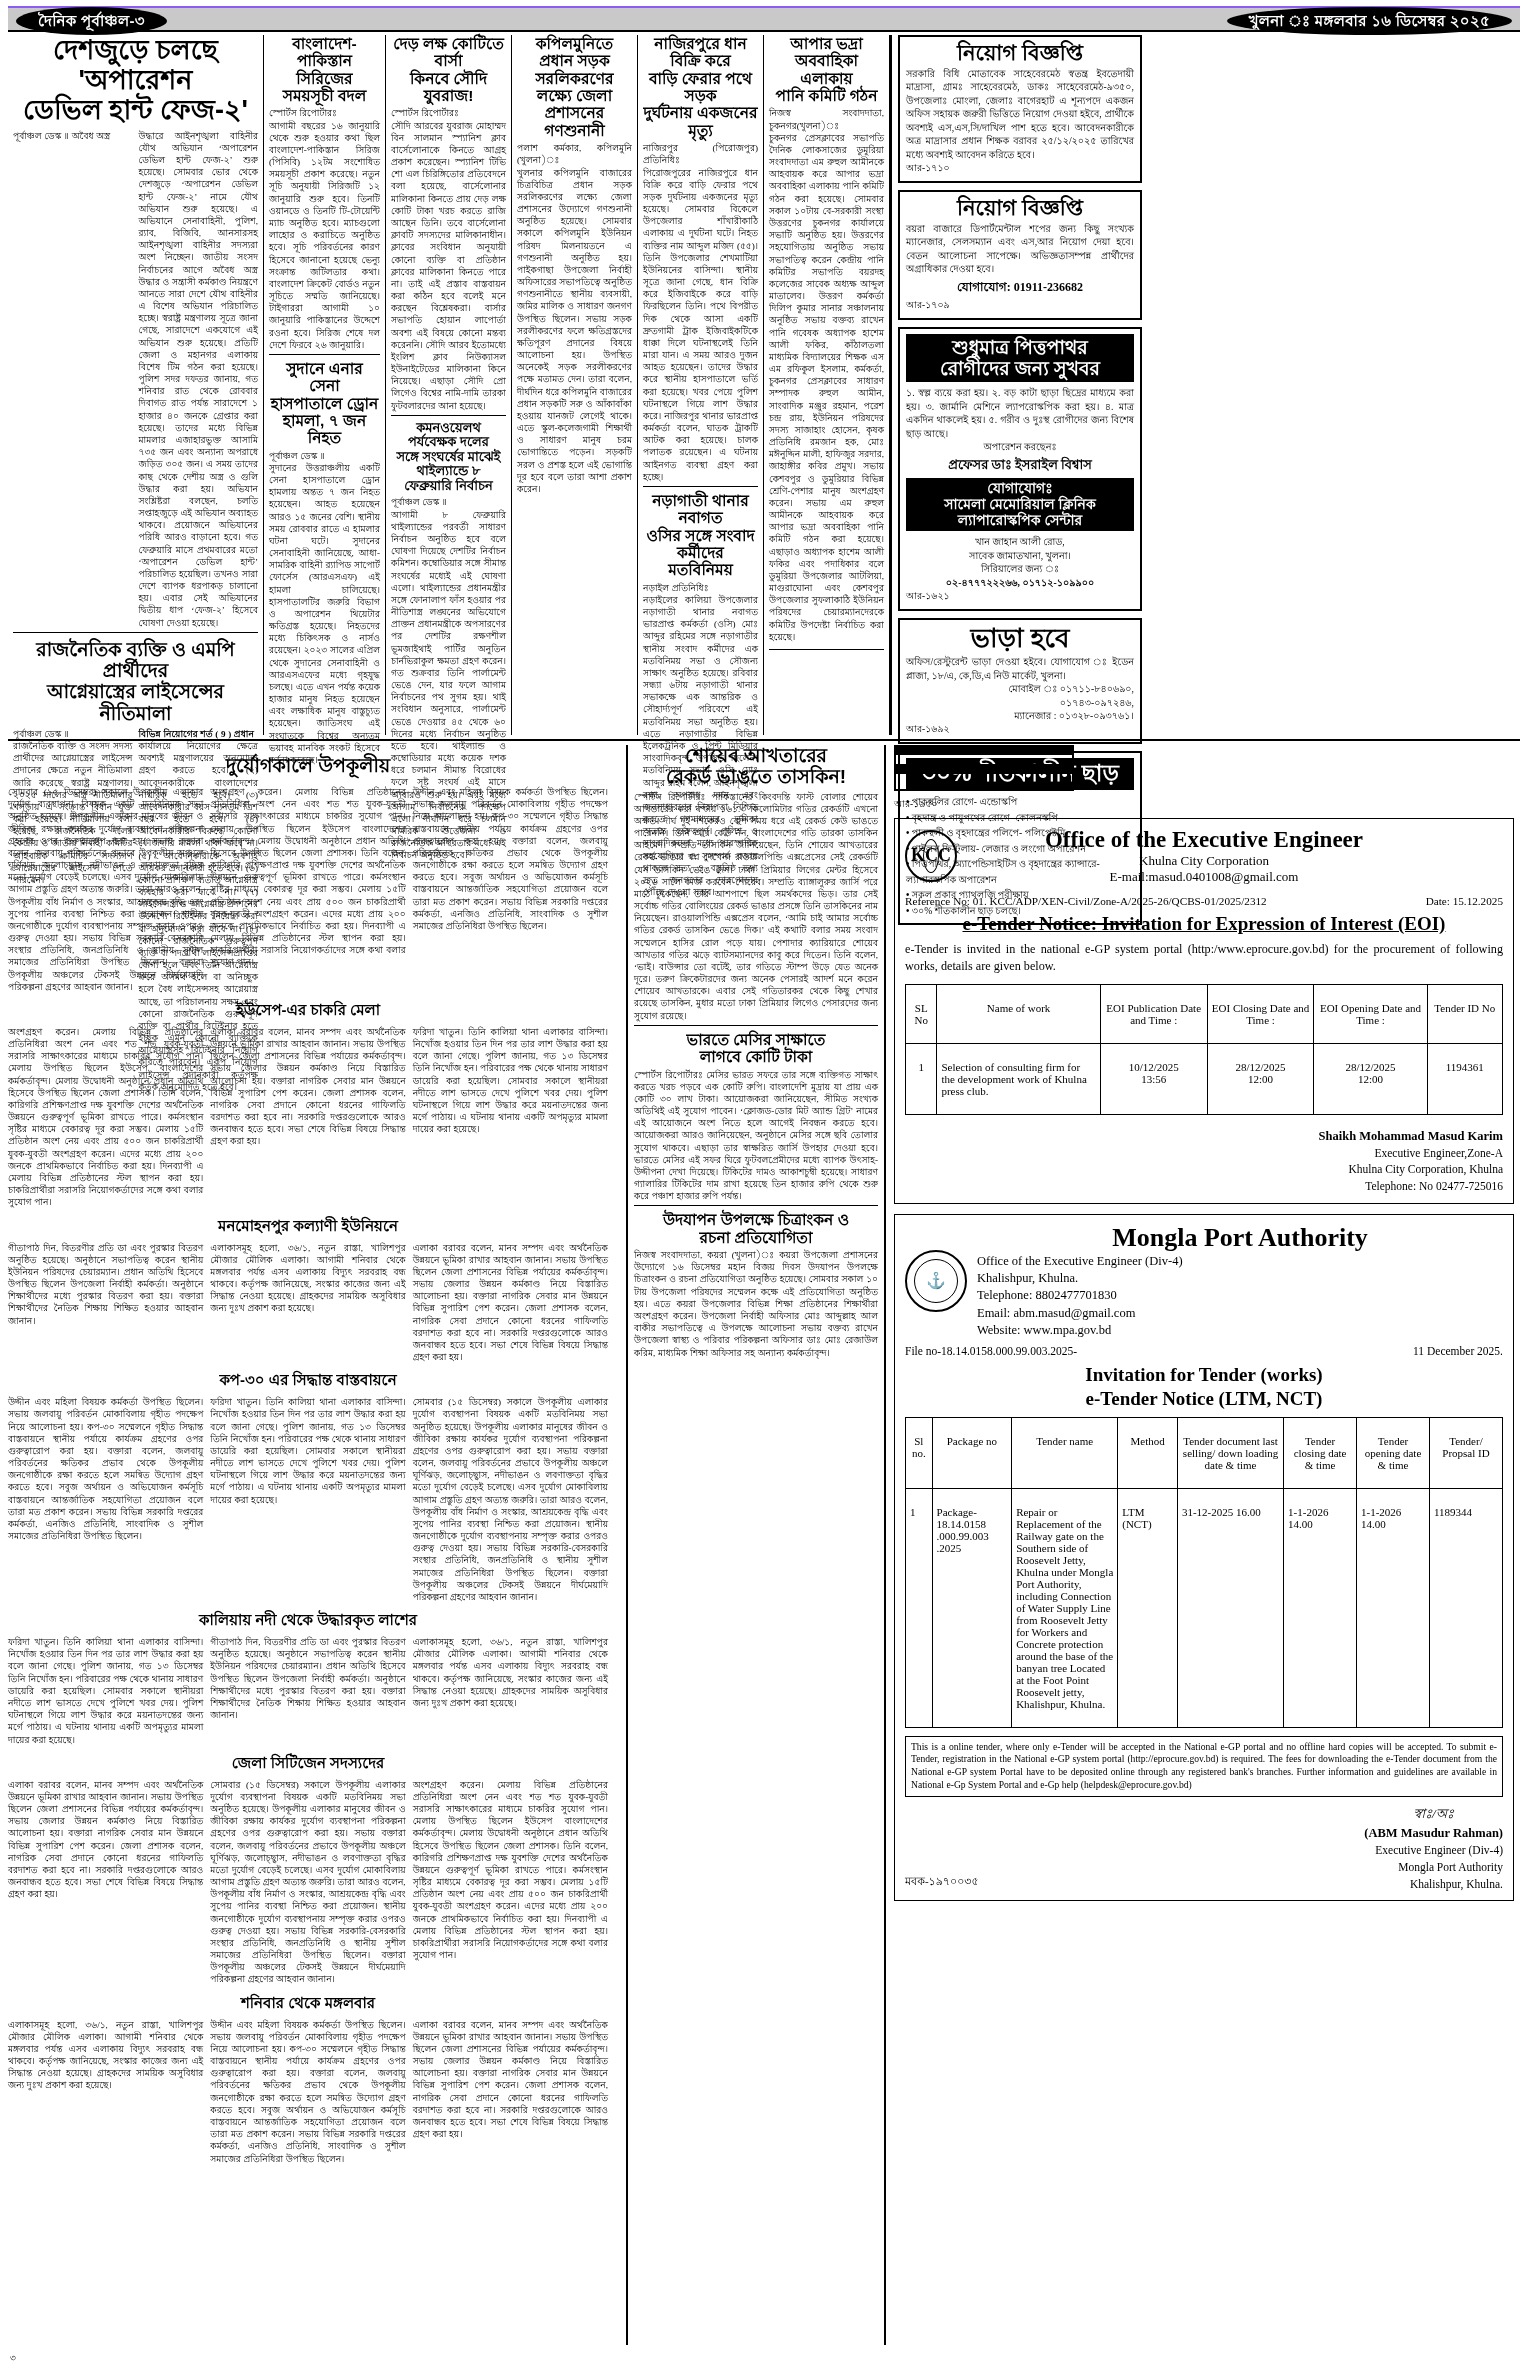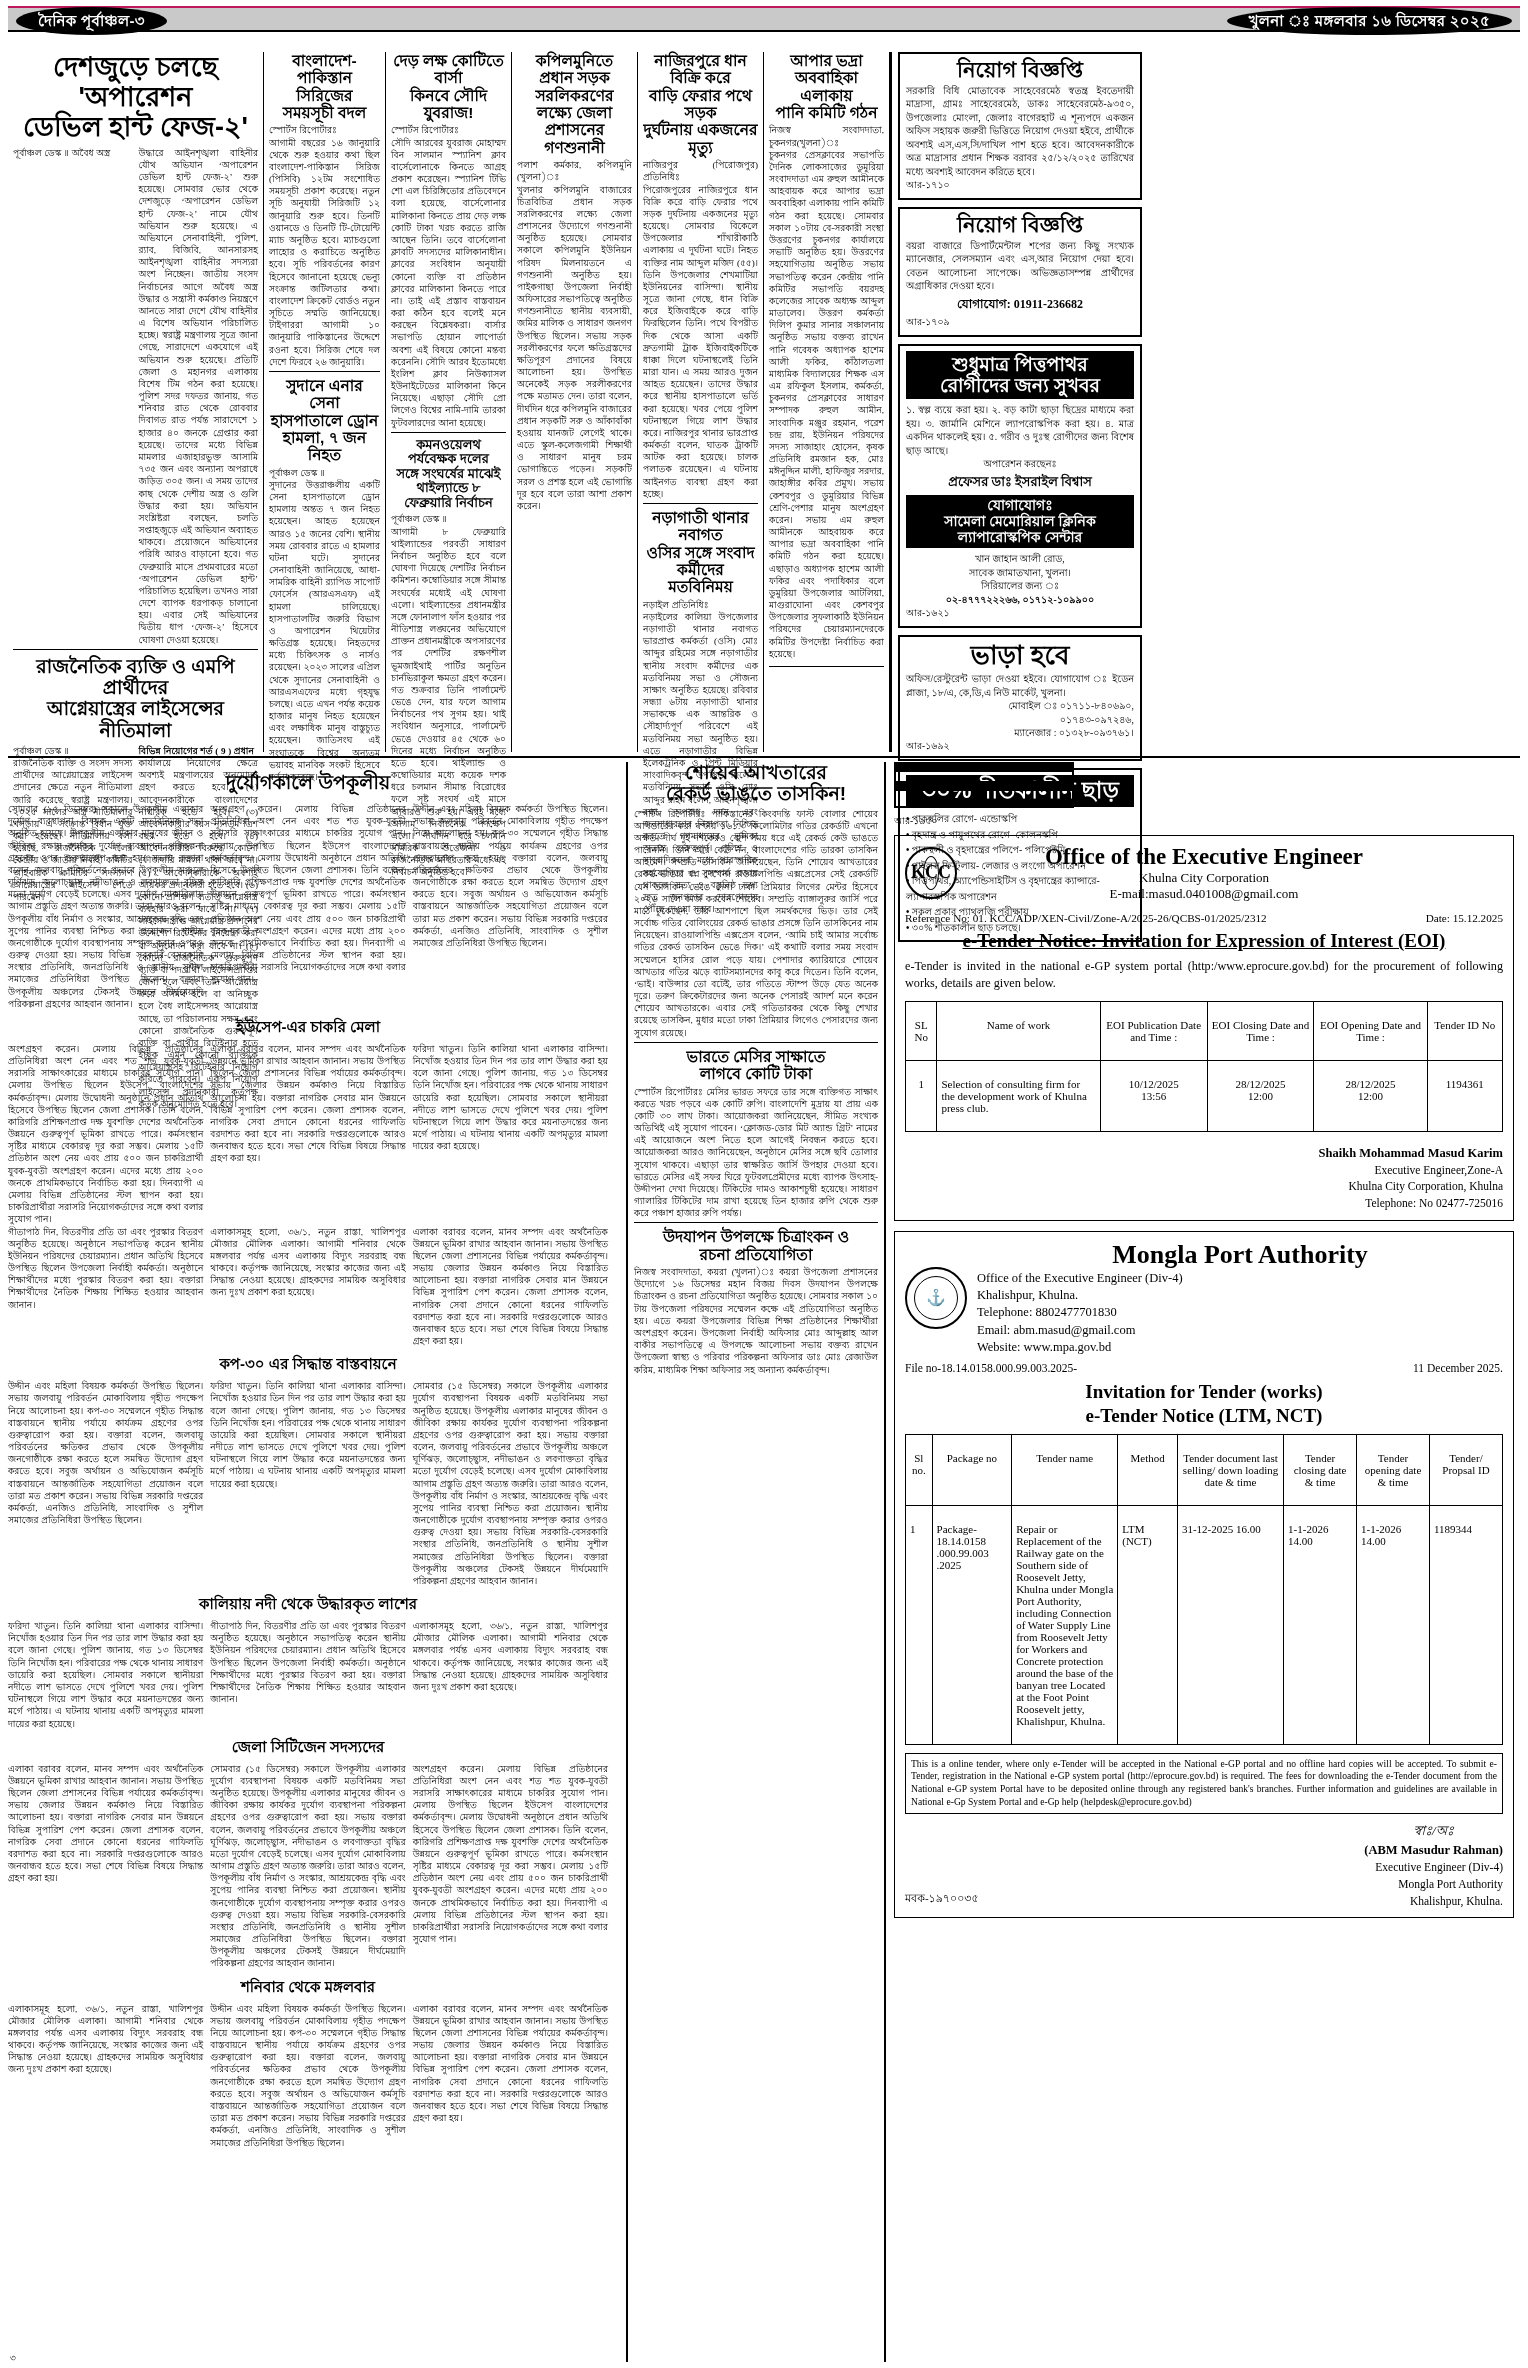--- a/index.html
+++ b/index.html
@@ -8,22 +8,22 @@
     width:1528px; height:2368px;
     font-family:"Liberation Serif", "DejaVu Serif", serif;
     color:#000;
     position:relative;
     overflow:hidden;
   }
   .page { width:1528px; height:2368px; padding:6px 8px; position:relative; }
 
   
   .masthead {
-    height:26px; background:#c9c9c9; border-top:2px solid #be185d; border-bottom:2px solid #000;
-    position:relative; margin-bottom:20px;
+    height:26px; background:#c9c9c9; border-top:2px solid #8b5cf6; border-bottom:2px solid #000;
+    position:relative; margin-bottom:3px;
   }
   .mh-pill {
     position:absolute; top:-1px; height:28px; background:#000; color:#fff;
     border-radius:50%/50%; display:flex; align-items:center; justify-content:center;
     font-size:15px; font-weight:bold; font-family:"Liberation Sans", sans-serif;
     letter-spacing:.3px; padding:0 22px;
   }
   .mh-left { left:8px; }
   .mh-right { right:8px; }
 
@@ -293,20 +293,21 @@
         <div class="body-txt">উদ্দীন এবং মহিলা বিষয়ক কর্মকর্তা উপস্থিত ছিলেন। সভায় জলবায়ু পরিবর্তন মোকাবিলায় গৃহীত পদক্ষেপ নিয়ে আলোচনা হয়। কপ-৩০ সম্মেলনে গৃহীত সিদ্ধান্ত বাস্তবায়নে স্থানীয় পর্যায়ে কার্যক্রম গ্রহণের ওপর গুরুত্বারোপ করা হয়। বক্তারা বলেন, জলবায়ু পরিবর্তনের ক্ষতিকর প্রভাব থেকে উপকূলীয় জনগোষ্ঠীকে রক্ষা করতে হলে সমন্বিত উদ্যোগ গ্রহণ করতে হবে। সবুজ অর্থায়ন ও অভিযোজন কর্মসূচি বাস্তবায়নে আন্তর্জাতিক সহযোগিতা প্রয়োজন বলে তারা মত প্রকাশ করেন। সভায় বিভিন্ন সরকারি দপ্তরের কর্মকর্তা, এনজিও প্রতিনিধি, সাংবাদিক ও সুশীল সমাজের প্রতিনিধিরা উপস্থিত ছিলেন।</div>
       </div>
 
       <div class="sec-hl-sm">ইউসেপ-এর চাকরি মেলা</div>
       <div class="ll-cols">
         <div class="body-txt">অংশগ্রহণ করেন। মেলায় বিভিন্ন প্রতিষ্ঠানের প্রতিনিধিরা অংশ নেন এবং শত শত যুবক-যুবতী সরাসরি সাক্ষাৎকারের মাধ্যমে চাকরির সুযোগ পান। মেলায় উপস্থিত ছিলেন ইউসেপ বাংলাদেশের কর্মকর্তাবৃন্দ। মেলায় উদ্বোধনী অনুষ্ঠানে প্রধান অতিথি হিসেবে উপস্থিত ছিলেন জেলা প্রশাসক। তিনি বলেন, কারিগরি প্রশিক্ষণপ্রাপ্ত দক্ষ যুবশক্তি দেশের অর্থনৈতিক উন্নয়নে গুরুত্বপূর্ণ ভূমিকা রাখতে পারে। কর্মসংস্থান সৃষ্টির মাধ্যমে বেকারত্ব দূর করা সম্ভব। মেলায় ১৫টি প্রতিষ্ঠান অংশ নেয় এবং প্রায় ৫০০ জন চাকরিপ্রার্থী যুবক-যুবতী অংশগ্রহণ করেন। এদের মধ্যে প্রায় ২০০ জনকে প্রাথমিকভাবে নির্বাচিত করা হয়। দিনব্যাপী এ মেলায় বিভিন্ন প্রতিষ্ঠানের স্টল স্থাপন করা হয়। চাকরিপ্রার্থীরা সরাসরি নিয়োগকর্তাদের সঙ্গে কথা বলার সুযোগ পান।</div>
         <div class="body-txt">এলাকা বরাবর বলেন, মানব সম্পদ এবং অর্থনৈতিক উন্নয়নে ভূমিকা রাখার আহবান জানান। সভায় উপস্থিত ছিলেন জেলা প্রশাসনের বিভিন্ন পর্যায়ের কর্মকর্তাবৃন্দ। সভায় জেলার উন্নয়ন কর্মকাণ্ড নিয়ে বিস্তারিত আলোচনা হয়। বক্তারা নাগরিক সেবার মান উন্নয়নে বিভিন্ন সুপারিশ পেশ করেন। জেলা প্রশাসক বলেন, নাগরিক সেবা প্রদানে কোনো ধরনের গাফিলতি বরদাশত করা হবে না। সরকারি দপ্তরগুলোকে আরও জনবান্ধব হতে হবে। সভা শেষে বিভিন্ন বিষয়ে সিদ্ধান্ত গ্রহণ করা হয়।</div>
         <div class="body-txt">ফরিদা খাতুন। তিনি কালিয়া থানা এলাকার বাসিন্দা। নিখোঁজ হওয়ার তিন দিন পর তার লাশ উদ্ধার করা হয় বলে জানা গেছে। পুলিশ জানায়, গত ১৩ ডিসেম্বর তিনি নিখোঁজ হন। পরিবারের পক্ষ থেকে থানায় সাধারণ ডায়েরি করা হয়েছিল। সোমবার সকালে স্থানীয়রা নদীতে লাশ ভাসতে দেখে পুলিশে খবর দেয়। পুলিশ ঘটনাস্থলে গিয়ে লাশ উদ্ধার করে ময়নাতদন্তের জন্য মর্গে পাঠায়। এ ঘটনায় থানায় একটি অপমৃত্যুর মামলা দায়ের করা হয়েছে।</div>
       </div>
 
+      <div class="sec-hl-sm">মনমোহনপুর কল্যাণী ইউনিয়নে</div>
       <div class="ll-cols">
         <div class="body-txt">গীতাপাঠ দিন, বিতরণীর প্রতি ডা এবং পুরস্কার বিতরণ অনুষ্ঠিত হয়েছে। অনুষ্ঠানে সভাপতিত্ব করেন স্থানীয় ইউনিয়ন পরিষদের চেয়ারম্যান। প্রধান অতিথি হিসেবে উপস্থিত ছিলেন উপজেলা নির্বাহী কর্মকর্তা। অনুষ্ঠানে শিক্ষার্থীদের মধ্যে পুরস্কার বিতরণ করা হয়। বক্তারা শিক্ষার্থীদের নৈতিক শিক্ষায় শিক্ষিত হওয়ার আহবান জানান।</div>
         <div class="body-txt">এলাকাসমূহ হলো, ৩৬/১, নতুন রাস্তা, খালিশপুর মৌজার মৌলিক এলাকা। আগামী শনিবার থেকে মঙ্গলবার পর্যন্ত এসব এলাকায় বিদ্যুৎ সরবরাহ বন্ধ থাকবে। কর্তৃপক্ষ জানিয়েছে, সংস্কার কাজের জন্য এই সিদ্ধান্ত নেওয়া হয়েছে। গ্রাহকদের সাময়িক অসুবিধার জন্য দুঃখ প্রকাশ করা হয়েছে।</div>
         <div class="body-txt">এলাকা বরাবর বলেন, মানব সম্পদ এবং অর্থনৈতিক উন্নয়নে ভূমিকা রাখার আহবান জানান। সভায় উপস্থিত ছিলেন জেলা প্রশাসনের বিভিন্ন পর্যায়ের কর্মকর্তাবৃন্দ। সভায় জেলার উন্নয়ন কর্মকাণ্ড নিয়ে বিস্তারিত আলোচনা হয়। বক্তারা নাগরিক সেবার মান উন্নয়নে বিভিন্ন সুপারিশ পেশ করেন। জেলা প্রশাসক বলেন, নাগরিক সেবা প্রদানে কোনো ধরনের গাফিলতি বরদাশত করা হবে না। সরকারি দপ্তরগুলোকে আরও জনবান্ধব হতে হবে। সভা শেষে বিভিন্ন বিষয়ে সিদ্ধান্ত গ্রহণ করা হয়।</div>
       </div>
 
       <div class="sec-hl-sm">কপ-৩০ এর সিদ্ধান্ত বাস্তবায়নে</div>
       <div class="ll-cols">
         <div class="body-txt">উদ্দীন এবং মহিলা বিষয়ক কর্মকর্তা উপস্থিত ছিলেন। সভায় জলবায়ু পরিবর্তন মোকাবিলায় গৃহীত পদক্ষেপ নিয়ে আলোচনা হয়। কপ-৩০ সম্মেলনে গৃহীত সিদ্ধান্ত বাস্তবায়নে স্থানীয় পর্যায়ে কার্যক্রম গ্রহণের ওপর গুরুত্বারোপ করা হয়। বক্তারা বলেন, জলবায়ু পরিবর্তনের ক্ষতিকর প্রভাব থেকে উপকূলীয় জনগোষ্ঠীকে রক্ষা করতে হলে সমন্বিত উদ্যোগ গ্রহণ করতে হবে। সবুজ অর্থায়ন ও অভিযোজন কর্মসূচি বাস্তবায়নে আন্তর্জাতিক সহযোগিতা প্রয়োজন বলে তারা মত প্রকাশ করেন। সভায় বিভিন্ন সরকারি দপ্তরের কর্মকর্তা, এনজিও প্রতিনিধি, সাংবাদিক ও সুশীল সমাজের প্রতিনিধিরা উপস্থিত ছিলেন।</div>
         <div class="body-txt">ফরিদা খাতুন। তিনি কালিয়া থানা এলাকার বাসিন্দা। নিখোঁজ হওয়ার তিন দিন পর তার লাশ উদ্ধার করা হয় বলে জানা গেছে। পুলিশ জানায়, গত ১৩ ডিসেম্বর তিনি নিখোঁজ হন। পরিবারের পক্ষ থেকে থানায় সাধারণ ডায়েরি করা হয়েছিল। সোমবার সকালে স্থানীয়রা নদীতে লাশ ভাসতে দেখে পুলিশে খবর দেয়। পুলিশ ঘটনাস্থলে গিয়ে লাশ উদ্ধার করে ময়নাতদন্তের জন্য মর্গে পাঠায়। এ ঘটনায় থানায় একটি অপমৃত্যুর মামলা দায়ের করা হয়েছে।</div>

